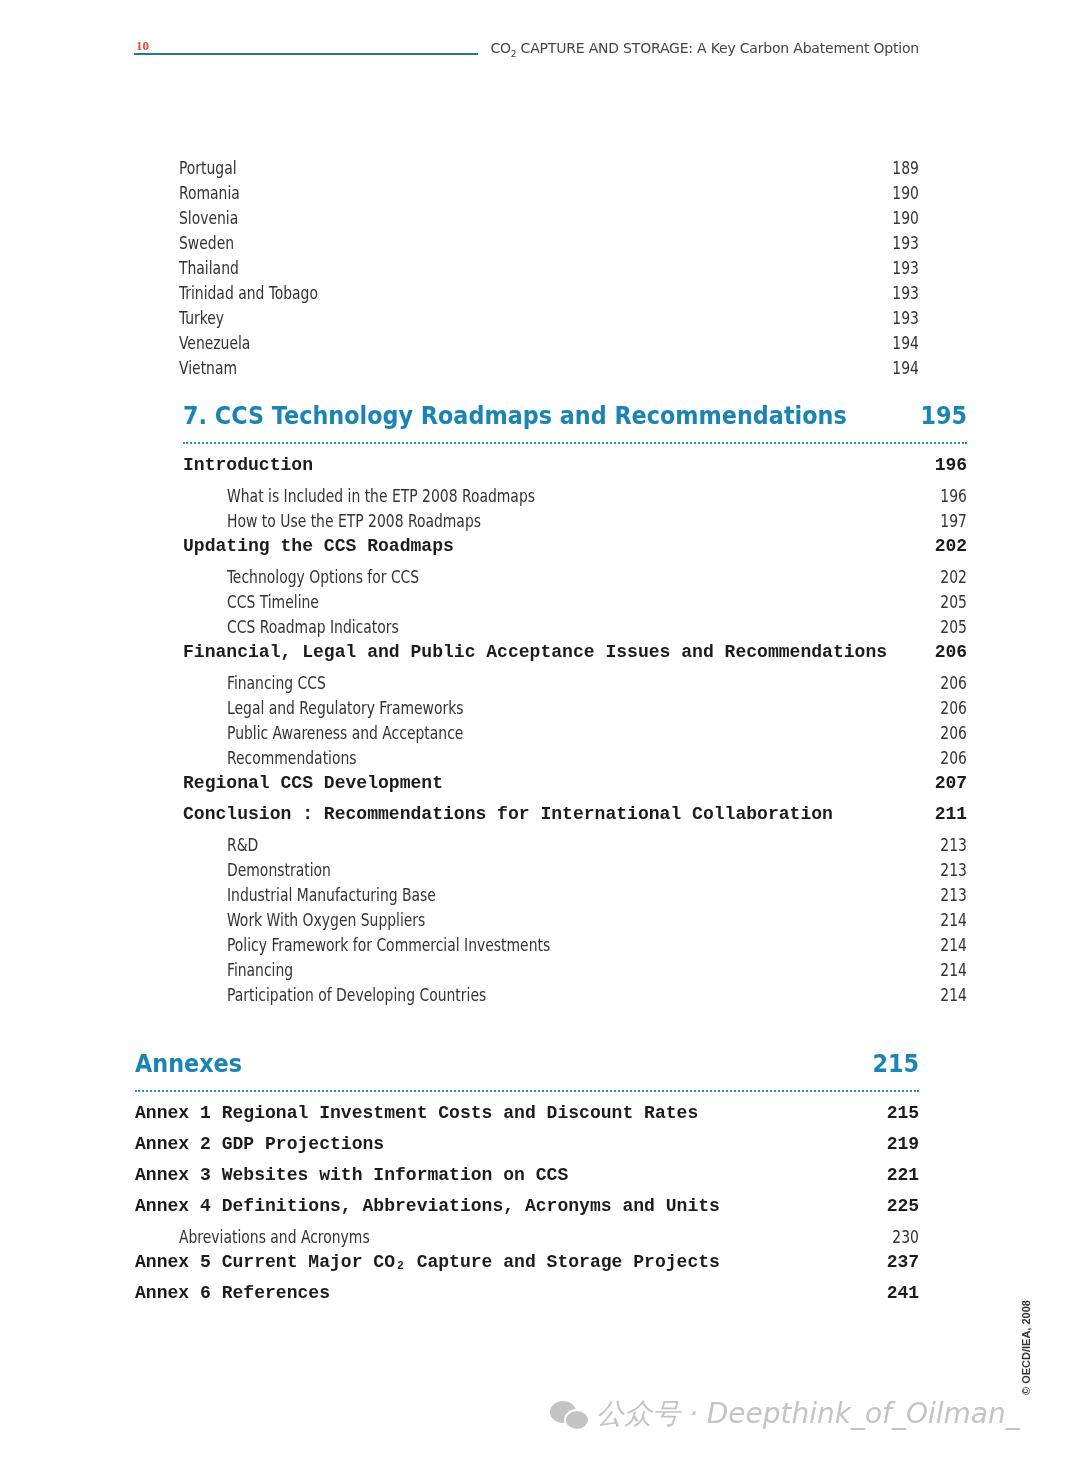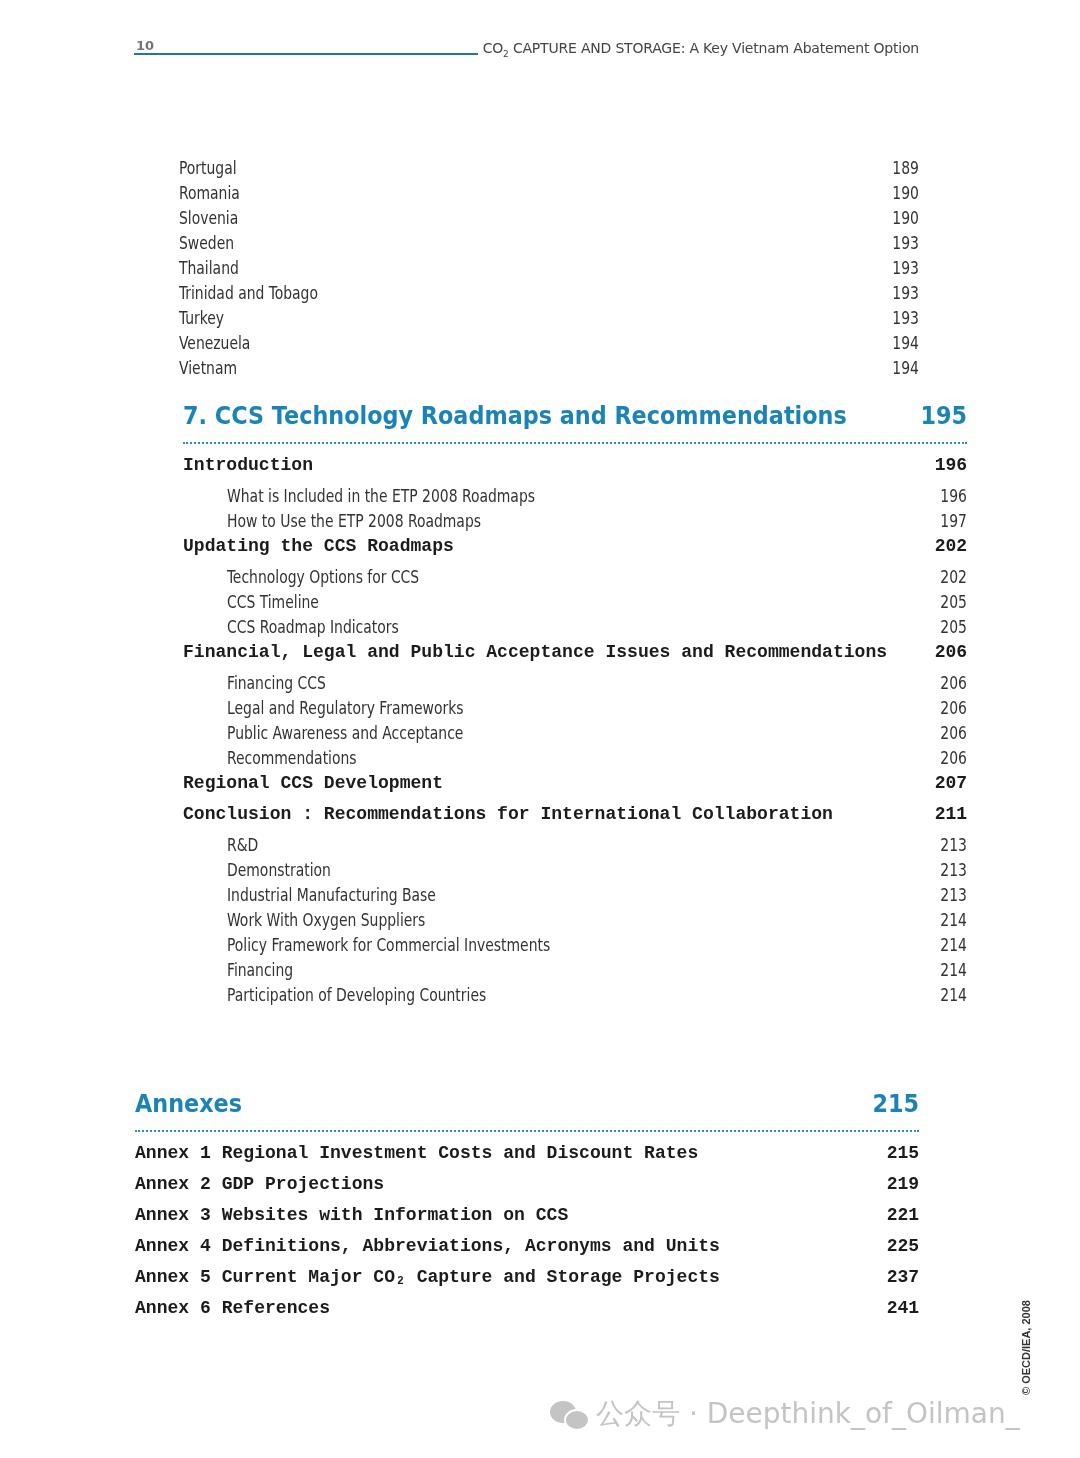--- a/index.html
+++ b/index.html
@@ -1,19 +1,19 @@
 <!DOCTYPE html>
 <html><head>
 <meta charset="utf-8">
 <style>
   html, body { margin: 0; padding: 0; background: #ffffff; }
   body { width: 1080px; height: 1458px; position: relative; overflow: hidden; font-family: "DejaVu Sans", sans-serif; color: #222; }
 
   .hdr { position: absolute; left: 134px; top: 36px; width: 785px; height: 24px; }
-  .hdr .pnum { position: absolute; left: 2px; top: 2px; font-size: 13px; font-weight: bold; color: #737373; }
+  .hdr .pnum { position: absolute; left: 2px; top: 2px; font-size: 13px; font-weight: bold; color: #ef4444; font-family: Liberation Serif, serif; }
   .hdr .rule { position: absolute; left: 0; top: 17px; width: 344px; height: 1.5px; background: #1f7a9a; }
   .hdr .title { position: absolute; right: 0; top: 4px; font-size: 14px; color: #444; letter-spacing: -0.2px; white-space: nowrap; }
   .hdr .title .sc { font-size: 14px; }
   .hdr .title sub { font-size: 9px; }
 
   .toc { position: absolute; left: 135px; width: 784px; }
   .row { position: relative; height: 25px; }
   .row .lbl { position: absolute; top: 0; white-space: nowrap; }
   .row .pg { position: absolute; right: 0; top: 0; }
 
@@ -27,32 +27,32 @@
   .sec .lbl { left: 0; }
 
   .chap { height: 36px; }
   .chap .lbl, .chap .pg { font-size: 24px; font-weight: bold; color: #1c84b4; transform: scaleX(0.93); transform-origin: left top; }
   .chap .pg { transform-origin: right top; }
   .chap .lbl { left: 0; }
   .dots { height: 0; border-top: 2px dotted #2a8cbc; margin: 4px 0 10px 0; }
 
   .copyright { position: absolute; left: 1020px; top: 1395px; transform: rotate(-90deg); transform-origin: left top; font-family: "Liberation Sans", sans-serif; font-size: 11px; font-weight: bold; color: #333; white-space: nowrap; }
 
-  .wm { position: absolute; left: 550px; top: 1395px; font-family: "DejaVu Sans", sans-serif; font-size: 28px; color: #c4c4c4; white-space: nowrap; display: flex; align-items: center; gap: 8px; }
+  .wm { position: absolute; left: 550px; top: 1395px; font-family: "DejaVu Sans", sans-serif; font-size: 28px; color: #c4c4c4; white-space: nowrap; display: flex; align-items: center; gap: 8px; font-style: italic; }
   .wm .icon { width: 38px; height: 30px; position: relative; }
   .wm .icon .b1 { position: absolute; left: 0; top: 2px; width: 26px; height: 22px; border-radius: 50%; background: #c4c4c4; }
   .wm .icon .b2 { position: absolute; left: 14px; top: 10px; width: 22px; height: 18px; border-radius: 50%; background: #c4c4c4; border: 2px solid #fff; }
 </style>
 </head>
 <body>
 
 <div class="hdr">
   <span class="pnum">10</span>
   <div class="rule"></div>
-  <span class="title"><span>CO</span><sub>2</sub><span> CAPTURE </span><span class="sc">AND</span><span> STORAGE: A Key Vietnam Abatement Option</span></span>
+  <span class="title"><span>CO</span><sub>2</sub><span> CAPTURE </span><span class="sc">AND</span><span> STORAGE: A Key Carbon Abatement Option</span></span>
 </div>
 
 <div class="toc" id="toc-countries" style="top:133px;margin-top:24px;">
     <div class="row sub">
       <span class="lbl">Portugal</span>
       <span class="pg">189</span>
     </div>
     <div class="row sub">
       <span class="lbl">Romania</span>
       <span class="pg">190</span>
@@ -170,41 +170,45 @@
     </div>
     <div class="row sub">
       <span class="lbl">Financing</span>
       <span class="pg">214</span>
     </div>
     <div class="row sub">
       <span class="lbl">Participation of Developing Countries</span>
       <span class="pg">214</span>
     </div>
   </div>
-<div class="toc" id="toc-annex" style="top:1050px;margin-top:40px;">
+<div class="toc" id="toc-annex" style="top:1050px;">
     <div class="row chap">
       <span class="lbl">Annexes</span>
       <span class="pg">215</span>
     </div>
     <div class="dots"></div>
     <div class="row sec">
       <span class="lbl">Annex 1 Regional Investment Costs and Discount Rates</span>
       <span class="pg">215</span>
     </div>
     <div class="row sec">
       <span class="lbl">Annex 2 GDP Projections</span>
       <span class="pg">219</span>
     </div>
     <div class="row sec">
       <span class="lbl">Annex 3 Websites with Information on CCS</span>
       <span class="pg">221</span>
     </div>
     <div class="row sec">
       <span class="lbl">Annex 4 Definitions, Abbreviations, Acronyms and Units</span>
       <span class="pg">225</span>
+    </div>
+    <div class="row sub">
+      <span class="lbl">Abreviations and Acronyms</span>
+      <span class="pg">230</span>
     </div>
     <div class="row sec">
       <span class="lbl">Annex 5 Current Major CO₂ Capture and Storage Projects</span>
       <span class="pg">237</span>
     </div>
     <div class="row sec">
       <span class="lbl">Annex 6 References</span>
       <span class="pg">241</span>
     </div>
   </div>

